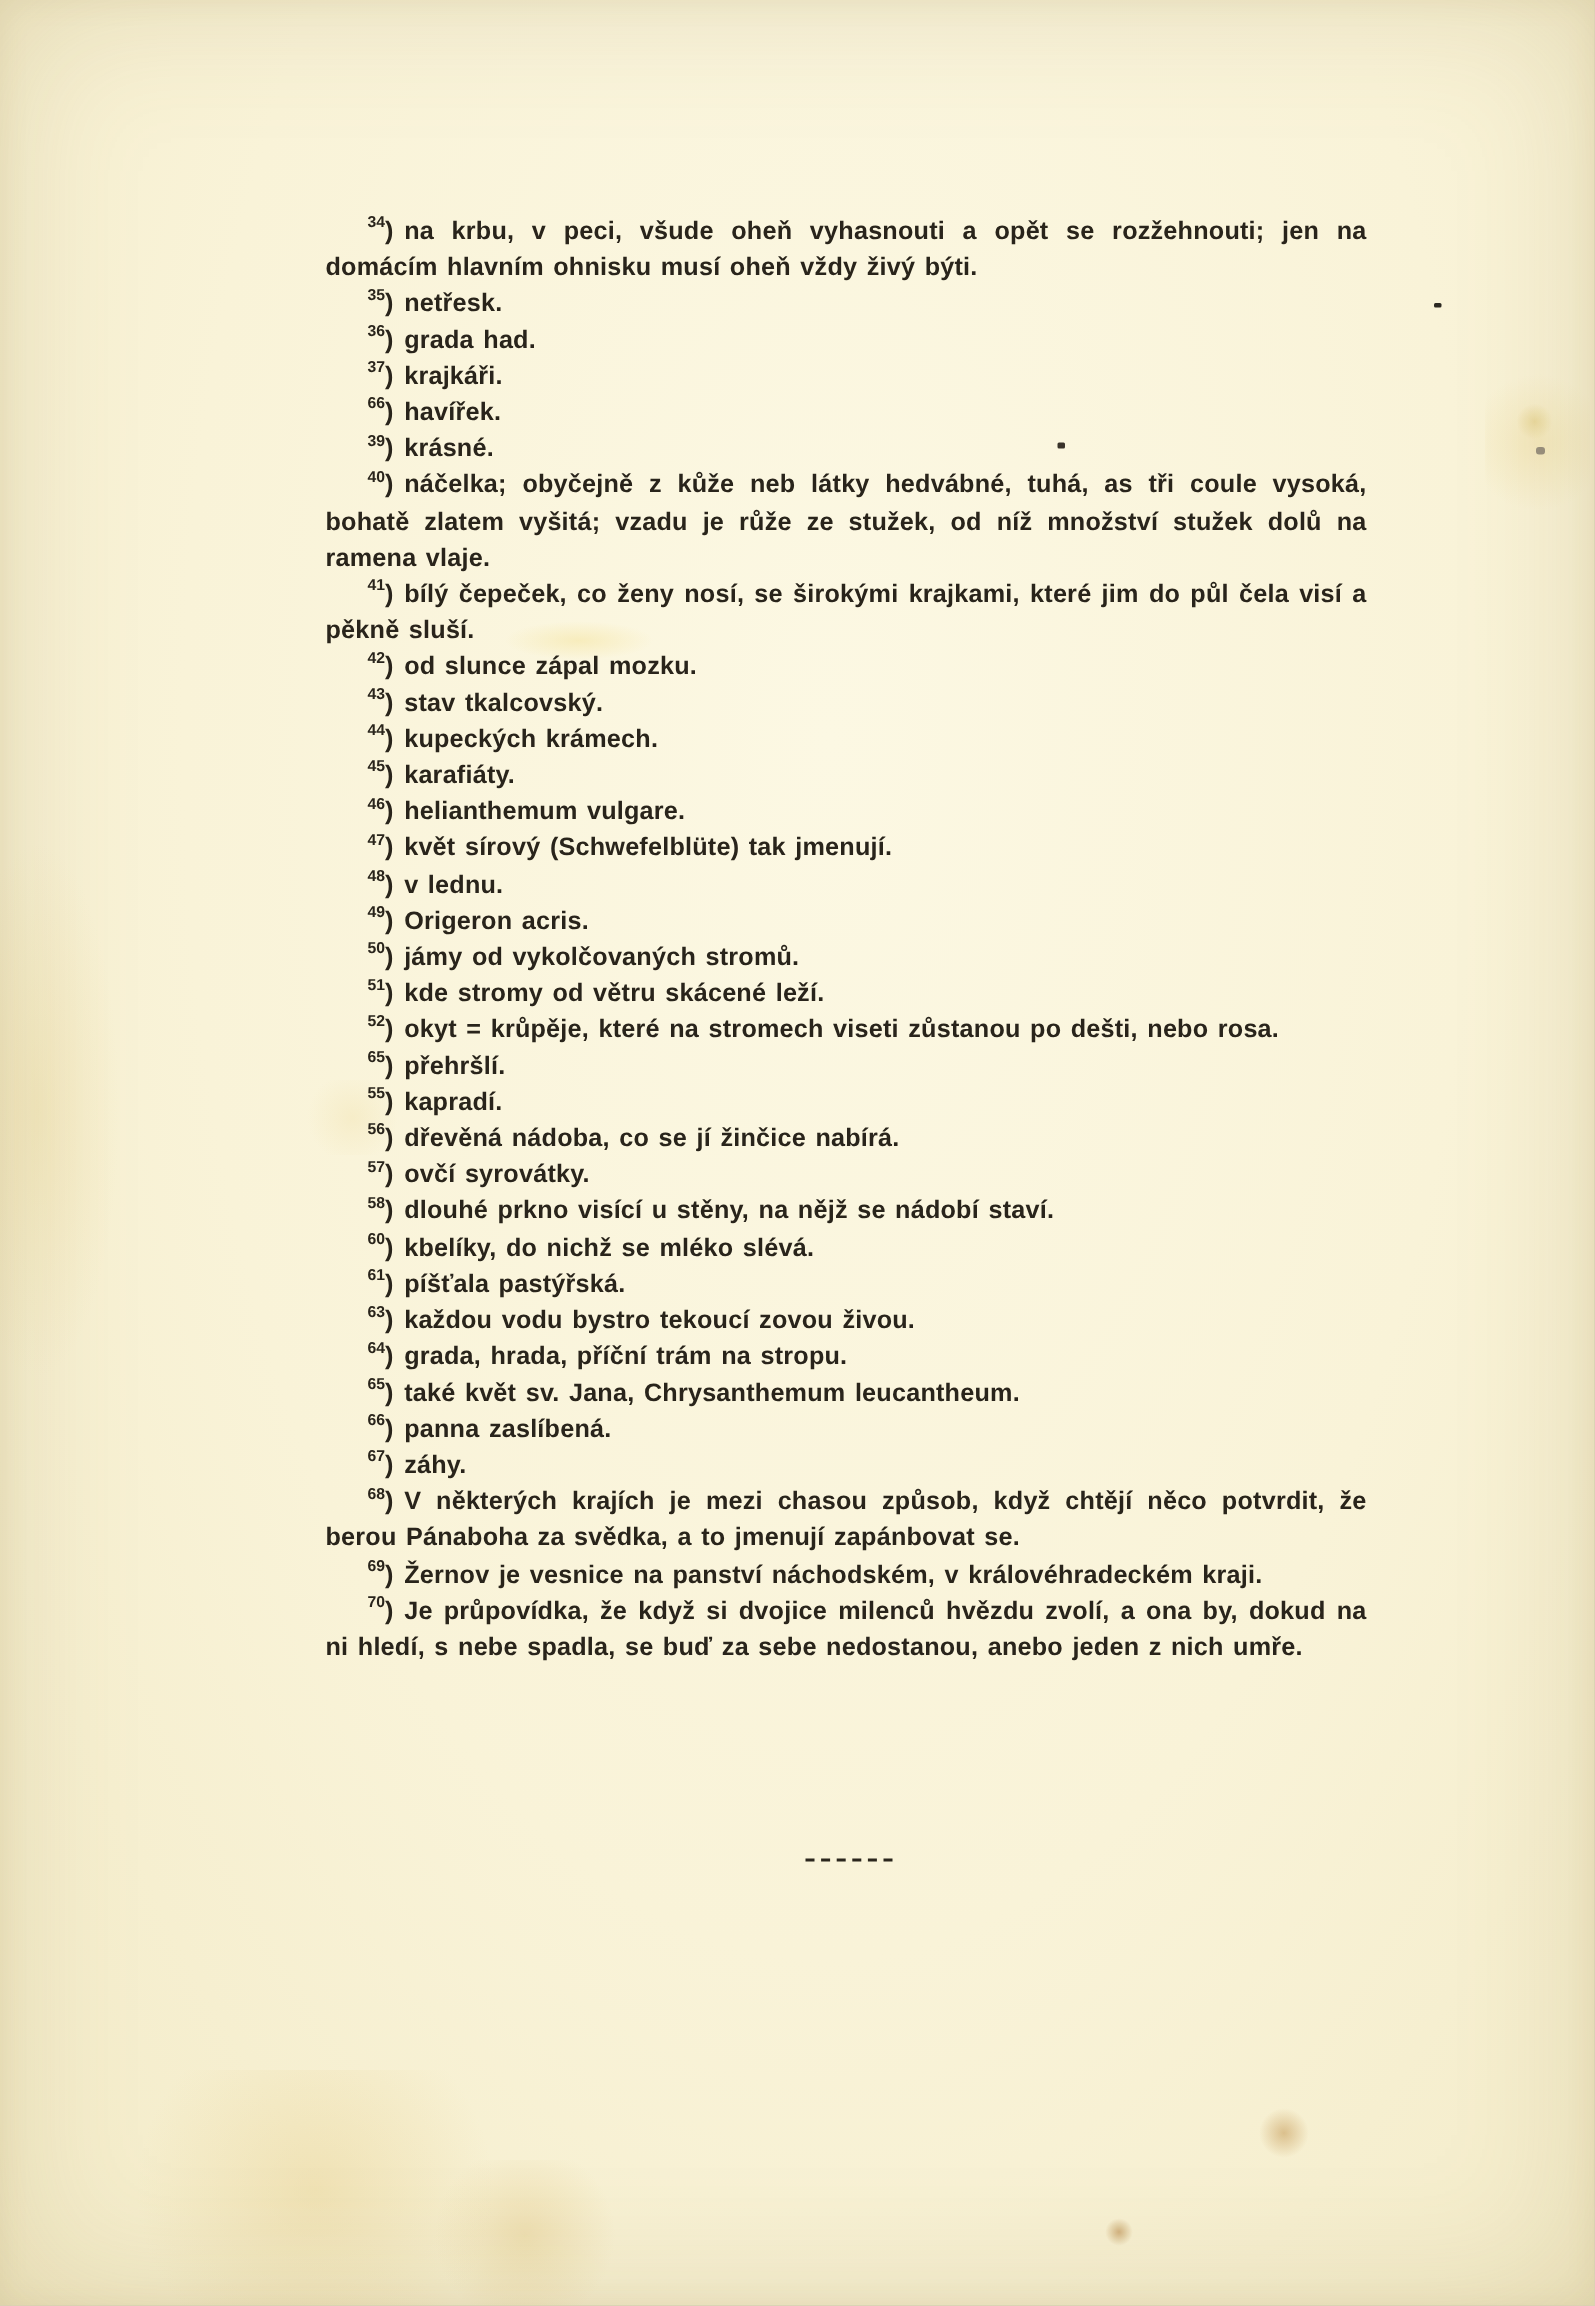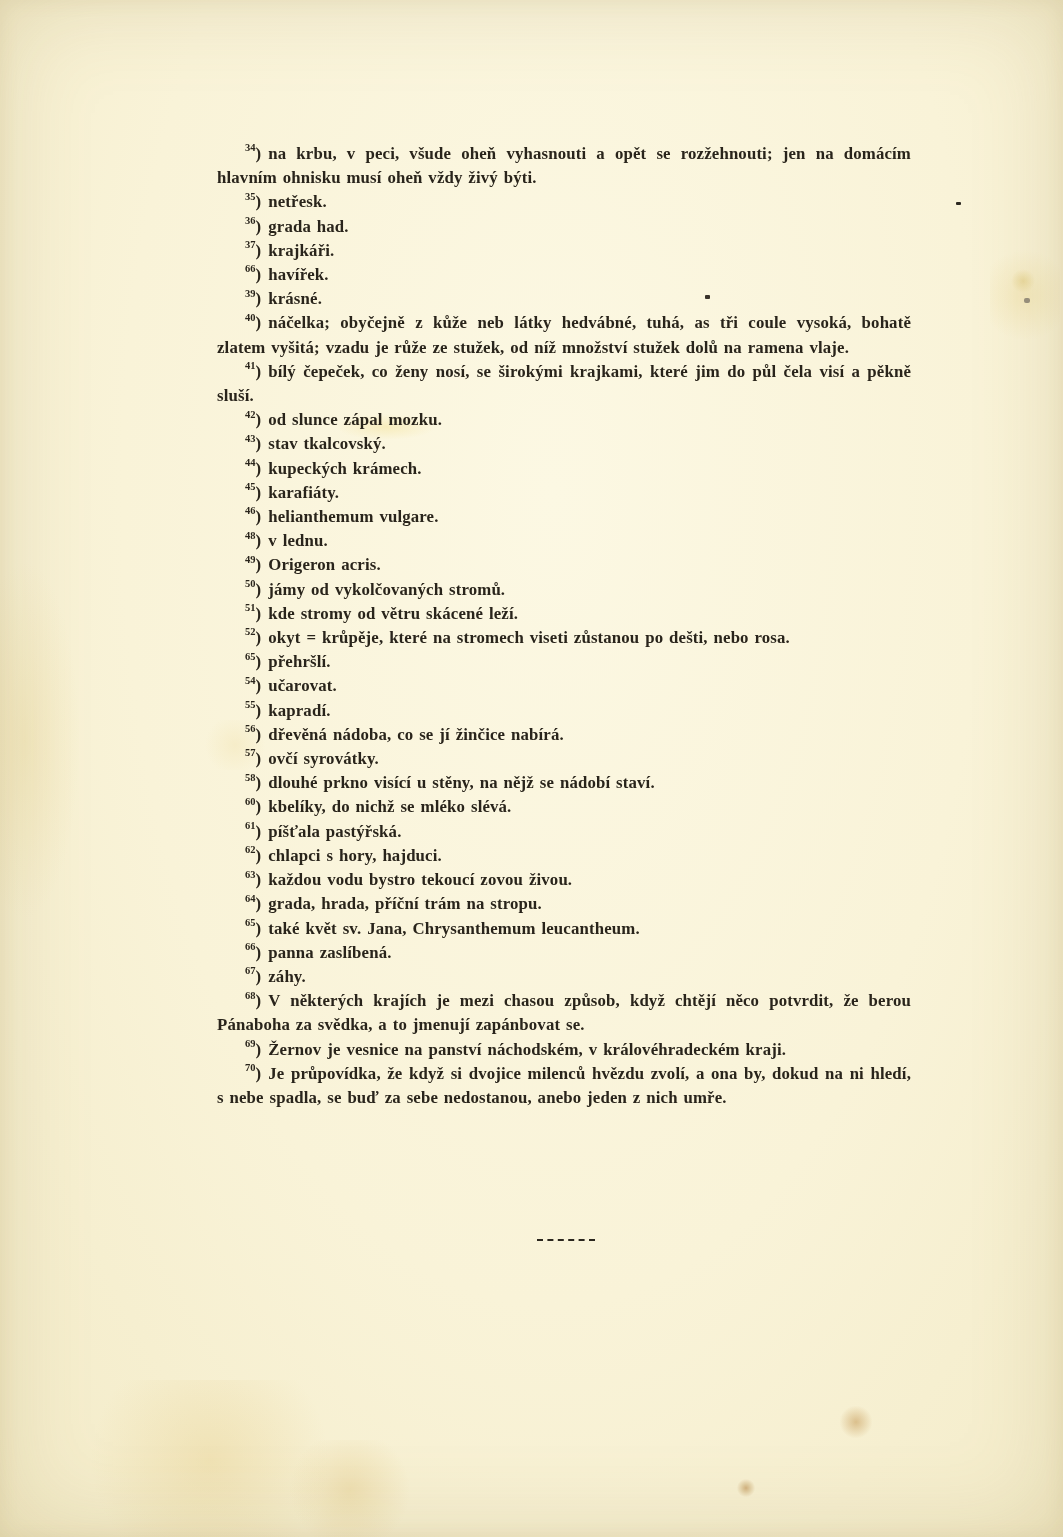--- a/index.html
+++ b/index.html
@@ -7,21 +7,21 @@
     padding: 0;
     background: #d8d0b4;
   }
   .page {
     position: relative;
     width: 1063px;
     height: 1537px;
     overflow: hidden;
     background:
       radial-gradient(ellipse at 52% 32%, #fcf8e3 0%, #f9f3d8 55%, #f3ebc8 100%);
-    font-family: Liberation Serif, serif;
+    font-family: Liberation Sans, sans-serif;
   }
   
   .page::after {
     content: "";
     position: absolute;
     inset: 0;
     pointer-events: none;
     box-shadow:
       inset 0 0 95px rgba(152, 126, 62, 0.20),
       inset 0 0 20px rgba(152, 126, 62, 0.10);
@@ -126,49 +126,48 @@
   <p class="footnote"><span class="fn-marker"><sup class="fn-num">42</sup><span class="fn-paren">)</span></span><span class="fn-text">od slunce zápal mozku.</span></p>
 
   <p class="footnote"><span class="fn-marker"><sup class="fn-num">43</sup><span class="fn-paren">)</span></span><span class="fn-text">stav tkalcovský.</span></p>
 
   <p class="footnote"><span class="fn-marker"><sup class="fn-num">44</sup><span class="fn-paren">)</span></span><span class="fn-text">kupeckých krámech.</span></p>
 
   <p class="footnote"><span class="fn-marker"><sup class="fn-num">45</sup><span class="fn-paren">)</span></span><span class="fn-text">karafiáty.</span></p>
 
   <p class="footnote"><span class="fn-marker"><sup class="fn-num">46</sup><span class="fn-paren">)</span></span><span class="fn-text">helianthemum vulgare.</span></p>
 
+  <p class="footnote"><span class="fn-marker"><sup class="fn-num">47</sup><span class="fn-paren">)</span></span><span class="fn-text">květ sírový (Schwefelblüte) tak jmenují.</span></p>
 
   <p class="footnote"><span class="fn-marker"><sup class="fn-num">48</sup><span class="fn-paren">)</span></span><span class="fn-text">v lednu.</span></p>
 
   <p class="footnote"><span class="fn-marker"><sup class="fn-num">49</sup><span class="fn-paren">)</span></span><span class="fn-text">Origeron acris.</span></p>
 
   <p class="footnote"><span class="fn-marker"><sup class="fn-num">50</sup><span class="fn-paren">)</span></span><span class="fn-text">jámy od vykolčovaných stromů.</span></p>
 
   <p class="footnote"><span class="fn-marker"><sup class="fn-num">51</sup><span class="fn-paren">)</span></span><span class="fn-text">kde stromy od větru skácené leží.</span></p>
 
   <p class="footnote"><span class="fn-marker"><sup class="fn-num">52</sup><span class="fn-paren">)</span></span><span class="fn-text">okyt = krůpěje, které na stromech viseti zůstanou po dešti, nebo rosa.</span></p>
 
   <p class="footnote"><span class="fn-marker"><sup class="fn-num">65</sup><span class="fn-paren">)</span></span><span class="fn-text">přehršlí.</span></p>
 
-  <p class="footnote"><span class="fn-marker"><sup class="fn-num">54</sup><span class="fn-paren">)</span></span><span class="fn-text">učarovat.</span></p>
 
   <p class="footnote"><span class="fn-marker"><sup class="fn-num">55</sup><span class="fn-paren">)</span></span><span class="fn-text">kapradí.</span></p>
 
   <p class="footnote"><span class="fn-marker"><sup class="fn-num">56</sup><span class="fn-paren">)</span></span><span class="fn-text">dřevěná nádoba, co se jí žinčice nabírá.</span></p>
 
   <p class="footnote"><span class="fn-marker"><sup class="fn-num">57</sup><span class="fn-paren">)</span></span><span class="fn-text">ovčí syrovátky.</span></p>
 
   <p class="footnote"><span class="fn-marker"><sup class="fn-num">58</sup><span class="fn-paren">)</span></span><span class="fn-text">dlouhé prkno visící u stěny, na nějž se nádobí staví.</span></p>
 
 
   <p class="footnote"><span class="fn-marker"><sup class="fn-num">60</sup><span class="fn-paren">)</span></span><span class="fn-text">kbelíky, do nichž se mléko slévá.</span></p>
 
   <p class="footnote"><span class="fn-marker"><sup class="fn-num">61</sup><span class="fn-paren">)</span></span><span class="fn-text">píšťala pastýřská.</span></p>
 
-  <p class="footnote"><span class="fn-marker"><sup class="fn-num">62</sup><span class="fn-paren">)</span></span><span class="fn-text">chlapci s hory, hajduci.</span></p>
 
   <p class="footnote"><span class="fn-marker"><sup class="fn-num">63</sup><span class="fn-paren">)</span></span><span class="fn-text">každou vodu bystro tekoucí zovou živou.</span></p>
 
   <p class="footnote"><span class="fn-marker"><sup class="fn-num">64</sup><span class="fn-paren">)</span></span><span class="fn-text">grada, hrada, příční trám na stropu.</span></p>
 
   <p class="footnote"><span class="fn-marker"><sup class="fn-num">65</sup><span class="fn-paren">)</span></span><span class="fn-text">také květ sv. Jana, Chrysanthemum leucantheum.</span></p>
 
   <p class="footnote"><span class="fn-marker"><sup class="fn-num">66</sup><span class="fn-paren">)</span></span><span class="fn-text">panna zaslíbená.</span></p>
 
   <p class="footnote"><span class="fn-marker"><sup class="fn-num">67</sup><span class="fn-paren">)</span></span><span class="fn-text">záhy.</span></p>

